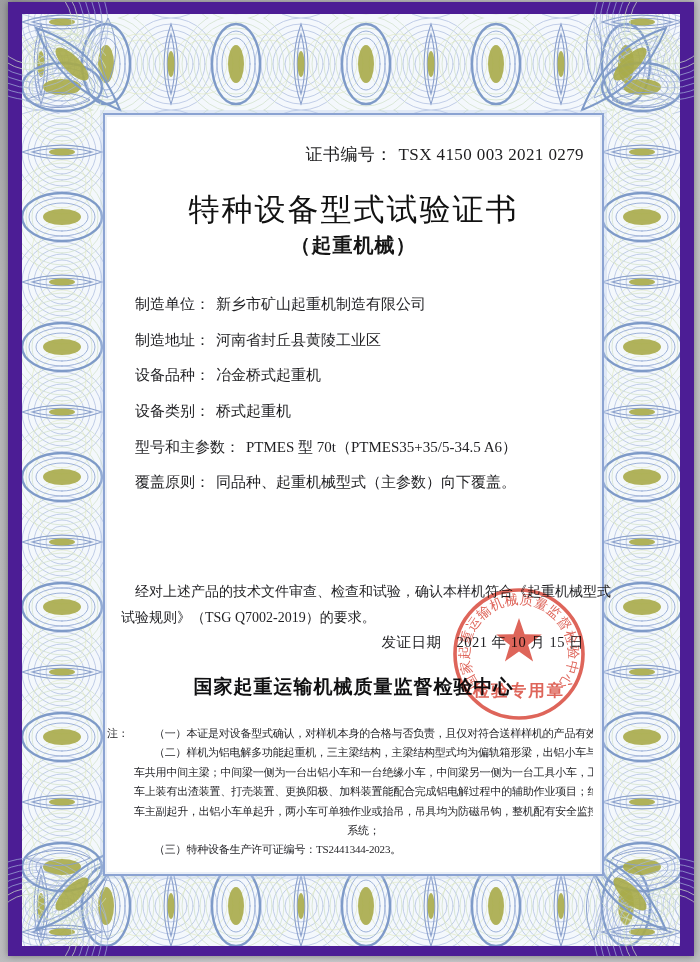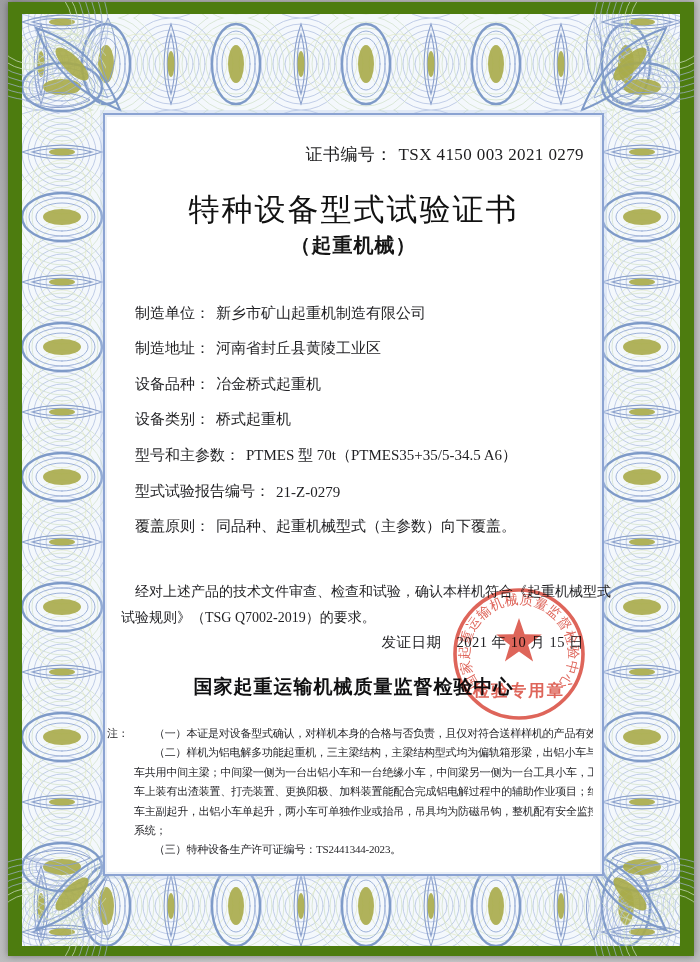--- a/index.html
+++ b/index.html
@@ -3,21 +3,21 @@
 <meta charset="utf-8">
 <style>
   html,body{margin:0;padding:0;}
   body{
     width:700px;height:962px;position:relative;overflow:hidden;
     background:linear-gradient(105deg,#9d9da0 0%,#b4b4b6 8%,#c9c9cb 55%,#bfbfc1 100%);
     font-family:"Liberation Serif","DejaVu Serif",serif;
   }
   .paper{
     position:absolute;left:8px;top:2px;width:686px;height:954px;
-    background:#4d7c0f;box-shadow:0 0 7px rgba(0,0,0,.4);
+    background:#4c1d95;box-shadow:0 0 7px rgba(0,0,0,.4);
   }
   .border-svg{position:absolute;left:0;top:0;}
   .inner{
     position:absolute;left:95px;top:111px;width:497px;height:759px;
     background:#ffffff;
     border:2px solid #8ba3d2;
     box-shadow:inset 0 0 0 2px rgba(170,190,225,.25), 0 0 0 3px rgba(190,205,235,.35);
   }
   .cert-no{
     position:absolute;top:28px;right:18px;font-size:17px;color:#1d1d1f;
@@ -26,21 +26,21 @@
   .cert-no .num{margin-left:6px;}
   .title{
     position:absolute;top:74px;left:0;width:100%;text-align:center;
     font-size:31px;font-weight:normal;color:#111;letter-spacing:2px;white-space:nowrap;
   }
   .subtitle{
     position:absolute;top:117px;left:0;width:100%;text-align:center;
     font-size:20px;font-weight:bold;color:#151515;letter-spacing:1px;
   }
   .fields{position:absolute;left:30px;top:172px;width:460px;}
-  .field-row{display:flex;align-items:flex-end;height:35.6px;font-size:15px;color:#1f1f22;white-space:nowrap;}
+  .field-row{display:flex;align-items:center;height:35.6px;font-size:15px;color:#1f1f22;white-space:nowrap;}
   .field-row .lab{flex:0 0 auto;}
   .field-row .val{margin-left:6px;}
   .conclusion{position:absolute;left:0px;top:464px;width:484px;font-size:14px;line-height:25.5px;color:#1f1f22;}
   .c-line{white-space:nowrap;}
   .issue-date{
     position:absolute;top:518px;right:18px;font-size:14.5px;color:#1f1f22;
     letter-spacing:.5px;white-space:nowrap;
   }
   .authority{
     position:absolute;top:559px;left:0;width:100%;text-align:center;
@@ -176,24 +176,20 @@
       </div>
         <div class="field-row">
         <span class="lab">设备类别：</span>
         <span class="val">桥式起重机</span>
       </div>
         <div class="field-row">
         <span class="lab">型号和主参数：</span>
         <span class="val">PTMES 型 70t（PTMES35+35/5-34.5 A6）</span>
       </div>
         <div class="field-row">
-        <span class="lab">型式试验报告编号：</span>
-        <span class="val">21-Z-0279</span>
-      </div>
-        <div class="field-row">
         <span class="lab">覆盖原则：</span>
         <span class="val">同品种、起重机械型式（主参数）向下覆盖。</span>
       </div>
       </div>
 
     <div class="conclusion">
 
     <div class="c-line" style="padding-left: 30px;">经对上述产品的技术文件审查、检查和试验，确认本样机符合《起重机械型式</div>
         <div class="c-line" style="padding-left: 16px;">试验规则》（TSG Q7002-2019）的要求。</div>
       </div>
@@ -204,21 +200,21 @@
 
     <div class="notes">
       <span class="notes-prefix">注：</span>
       <div>
 
       <div class="note-line" style="padding-left: 47px;">（一）本证是对设备型式确认，对样机本身的合格与否负责，且仅对符合送样样机的产品有效；</div>
           <div class="note-line" style="padding-left: 47px;">（二）样机为铝电解多功能起重机，三主梁结构，主梁结构型式均为偏轨箱形梁，出铝小车与工具小</div>
           <div class="note-line" style="padding-left: 27px;">车共用中间主梁；中间梁一侧为一台出铝小车和一台绝缘小车，中间梁另一侧为一台工具小车，工具小</div>
           <div class="note-line" style="padding-left: 27px;">车上装有出渣装置、打壳装置、更换阳极、加料装置能配合完成铝电解过程中的辅助作业项目；绝缘小</div>
           <div class="note-line" style="padding-left: 27px;">车主副起升，出铝小车单起升，两小车可单独作业或抬吊，吊具均为防磁吊钩，整机配有安全监控管理</div>
-          <div class="note-line" style="padding-left: 27px;">系统；</div>
+          <div class="note-line" style="padding-left: 27px; text-align: center;">系统；</div>
           <div class="note-line" style="padding-left: 47px;">（三）特种设备生产许可证编号：TS2441344-2023。</div>
         </div>
     </div>
 
     <svg class="seal" viewBox="0 0 170 170" aria-hidden="true">
       <defs>
         <path id="sealRing" d="M85,135 A50,50 0 0 1 35,85 A50,50 0 0 1 85,35 A50,50 0 0 1 135,85 A50,50 0 0 1 85,135" fill="none"></path>
       </defs>
       <circle cx="85" cy="85" r="64" fill="none" stroke-width="3.6" stroke="#d8473a"></circle>
       <text font-size="13.5" letter-spacing="0.5" fill="#d8473a">

